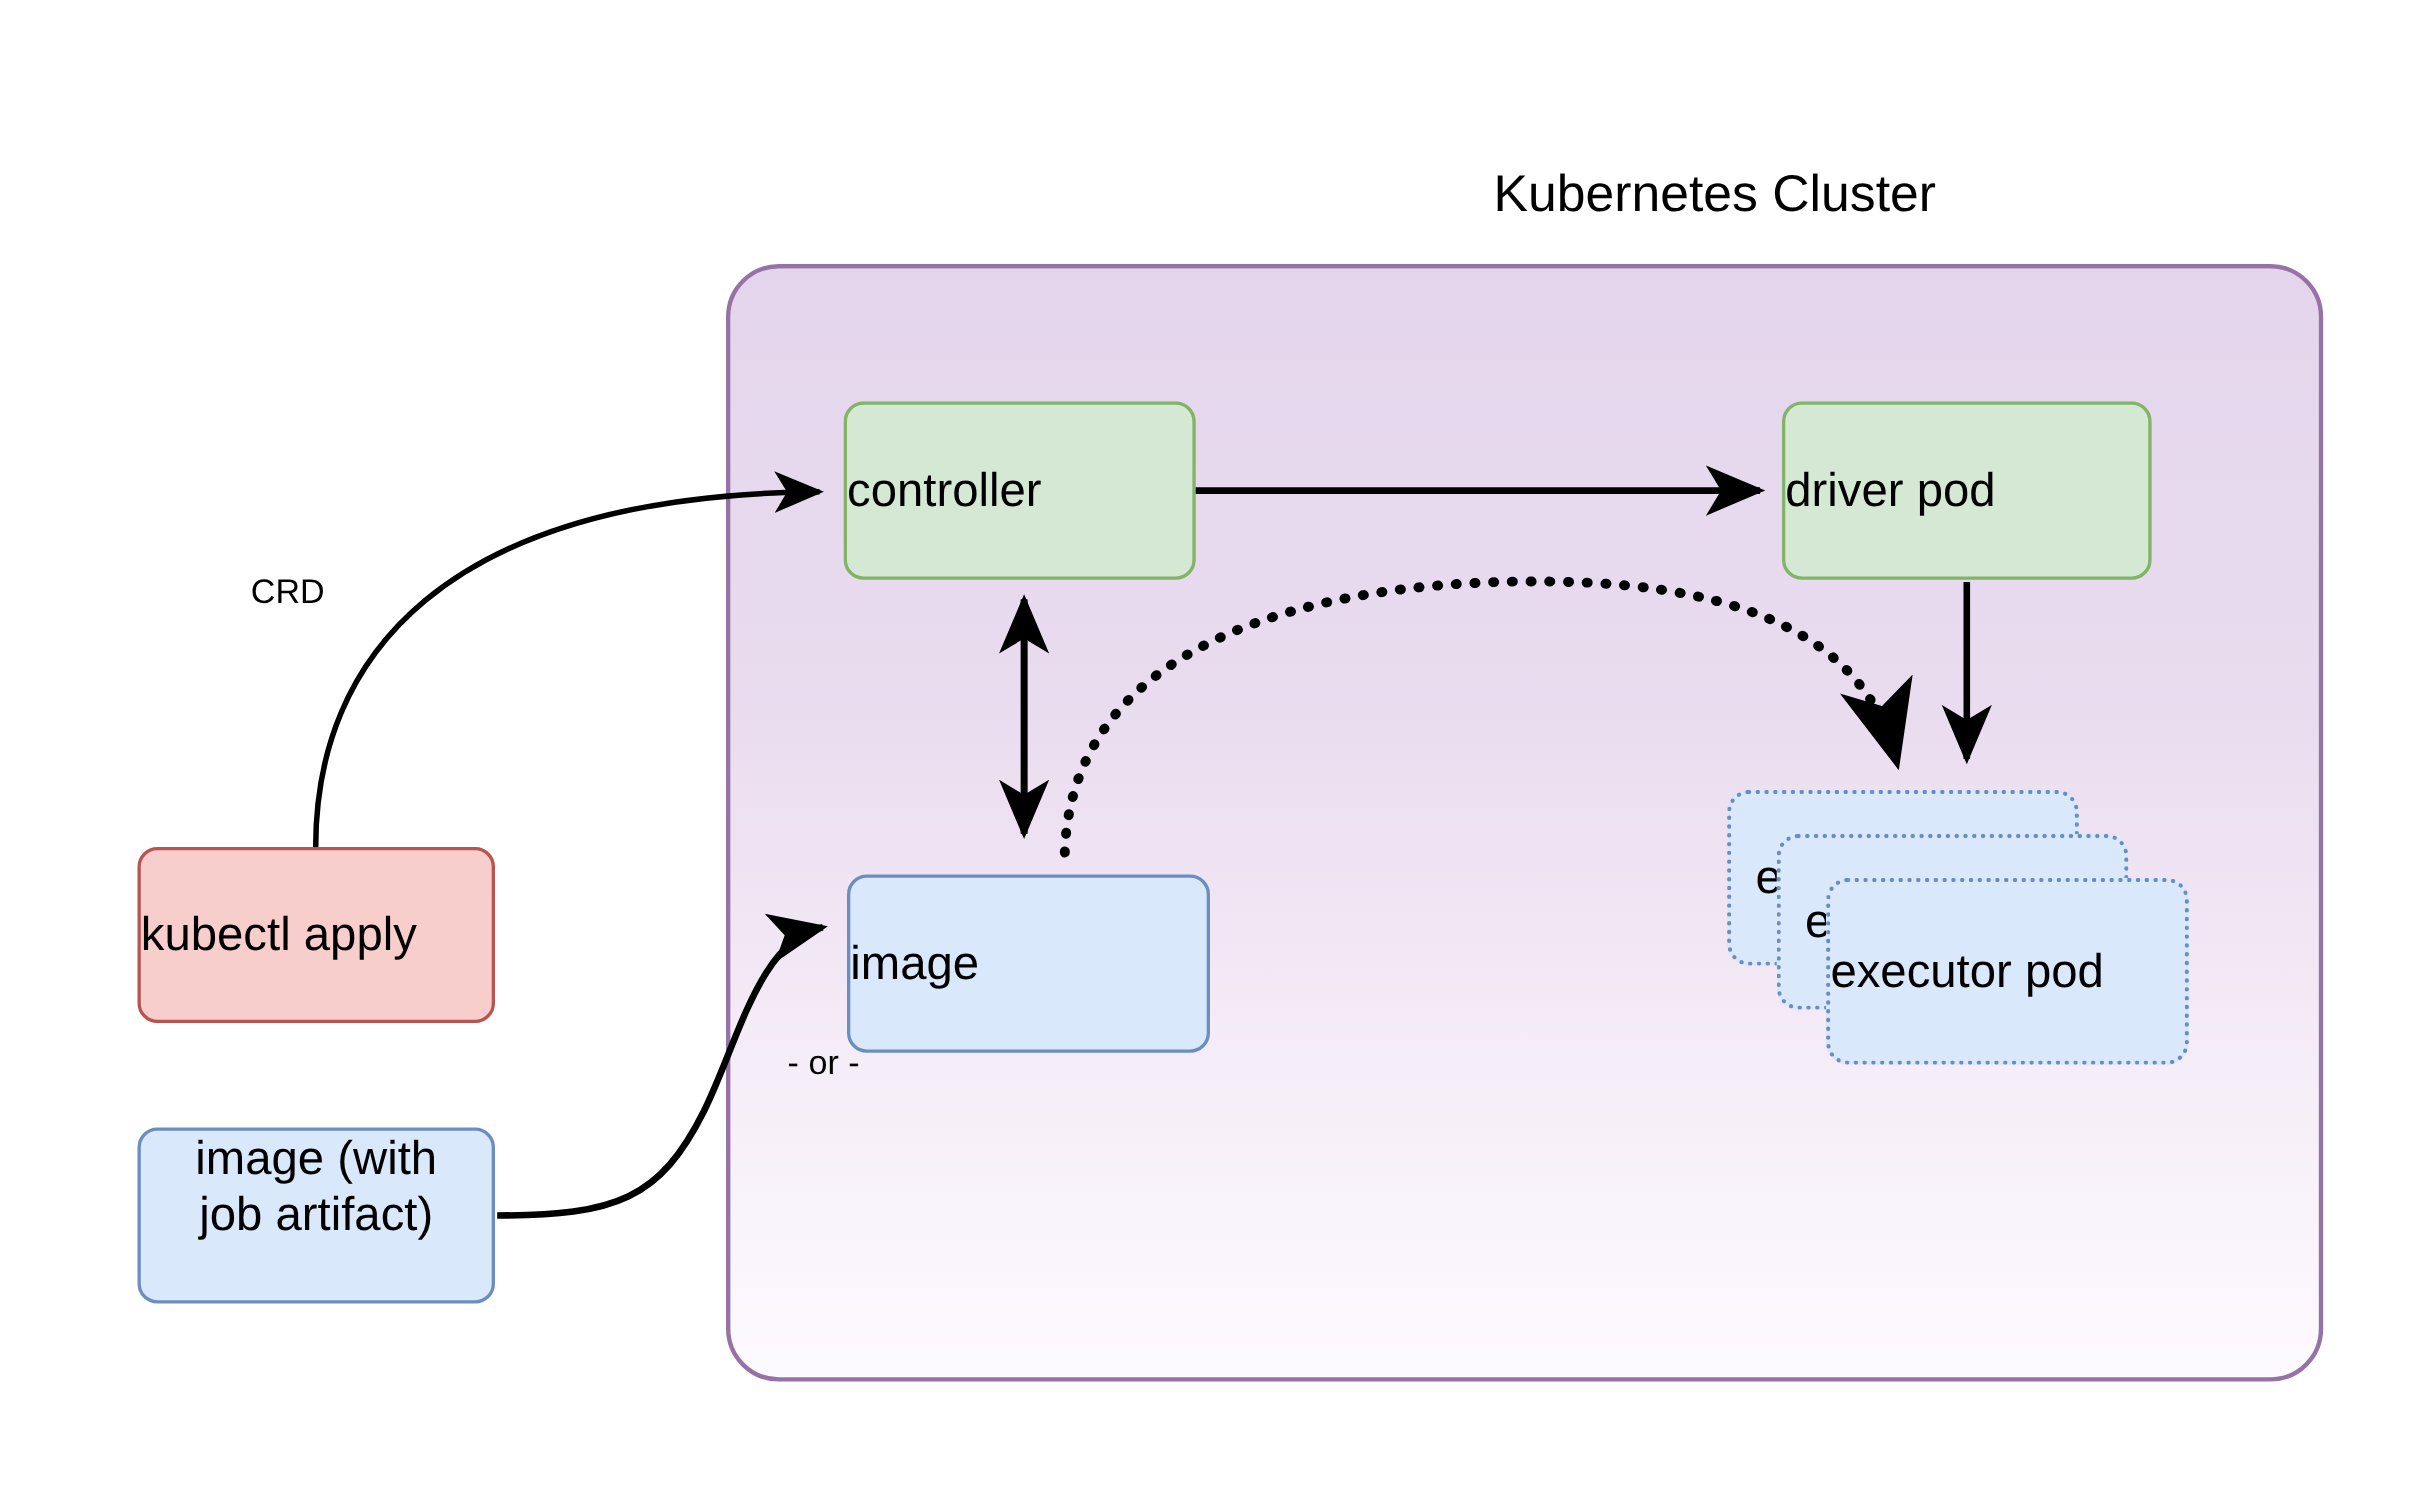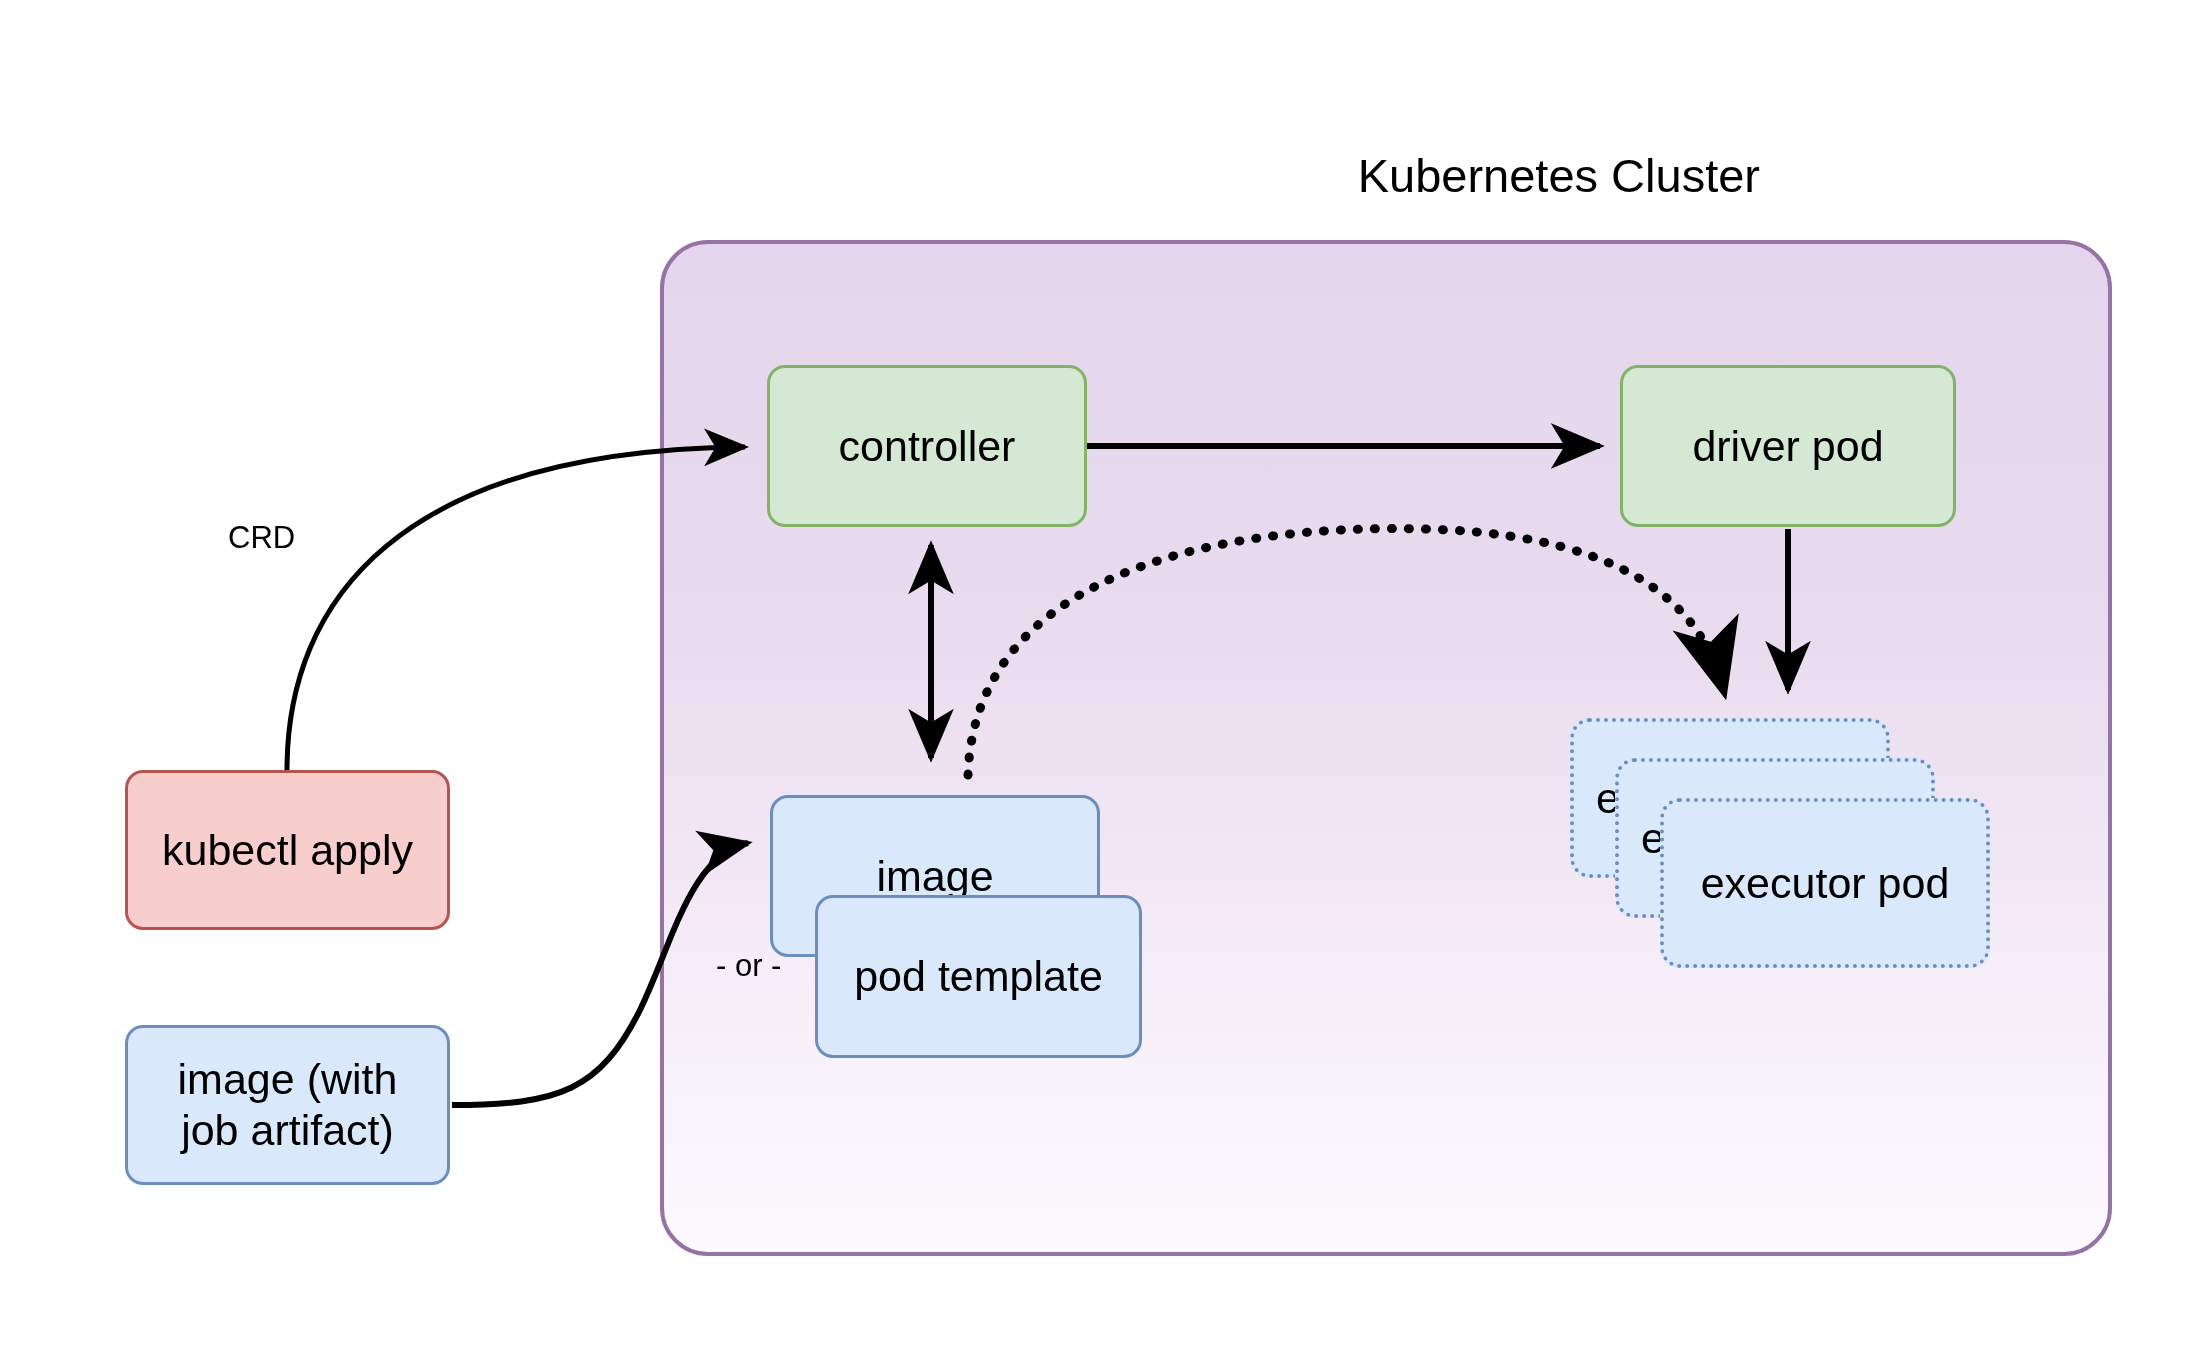--- a/index.html
+++ b/index.html
@@ -23,21 +23,20 @@
     top: 0;
     width: 2204px;
     height: 1364px;
     pointer-events: none;
   }
   .node {
     position: absolute;
     box-sizing: border-box;
     display: flex;
     align-items: center;
-    justify-content: center;
     text-align: center;
     border-radius: 18px;
     color: #000000;
     line-height: 1.18;
   }
   .node-green {
     background: #d5e8d4;
     border: 3px solid #82b366;
     font-size: 43px;
   }
@@ -109,23 +108,20 @@
   </div>
 
   <div class="node node-green" style="left:1620px; top:365px; width:336px; height:162px;">
     <span>driver pod</span>
   </div>
 
   <div class="node node-blue" style="left:770px; top:775px; width:330px; height:162px;margin-top:20px;">
     <span>image</span>
   </div>
 
-  <div class="node node-blue" style="left:815px; top:895px; width:327px; height:163px;">
-    <span>pod template</span>
-  </div>
 
   <div class="node node-blue" style="left:125px; top:1025px; width:325px; height:160px; flex-direction:column;">
     <span>image (with</span>
     <span>job artifact)</span>
   </div>
 
   <div class="node node-red" style="left:125px; top:770px; width:325px; height:160px;">
     <span>kubectl apply</span>
   </div>
 

